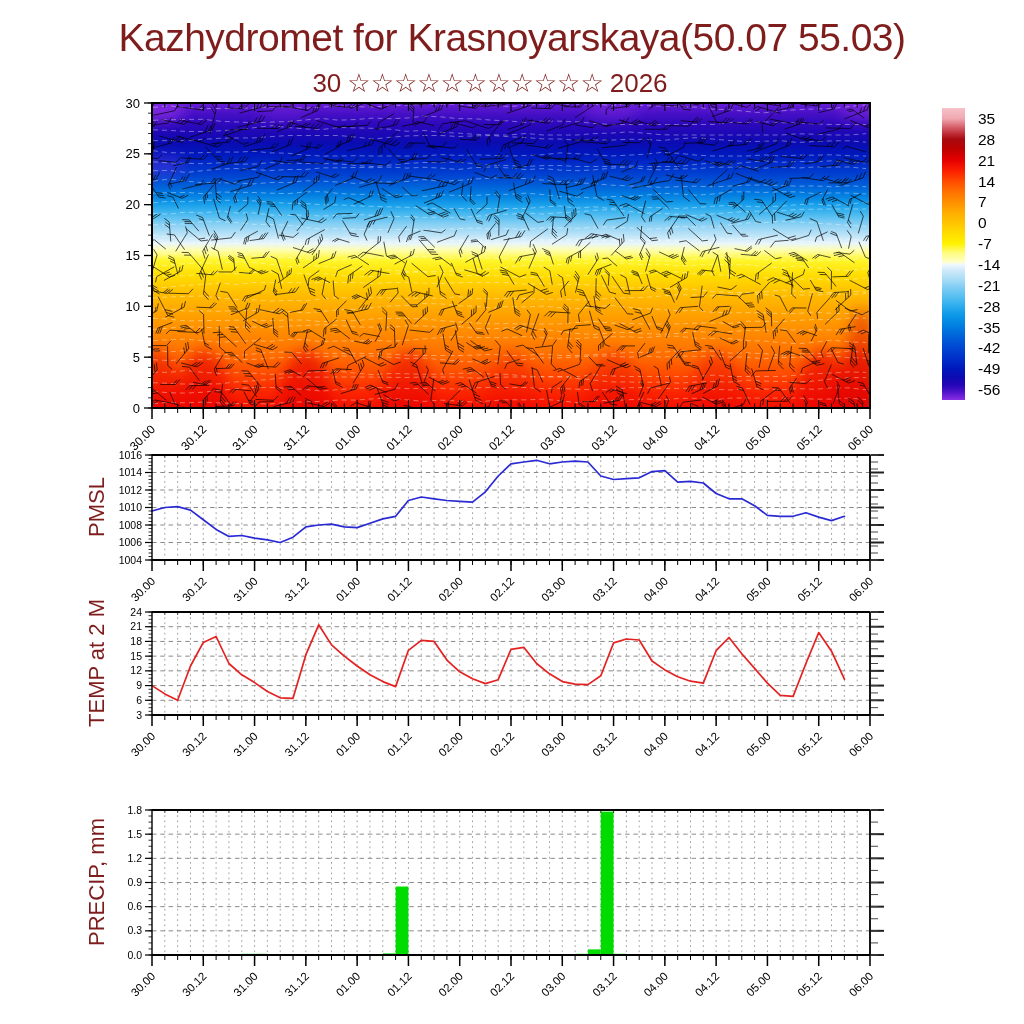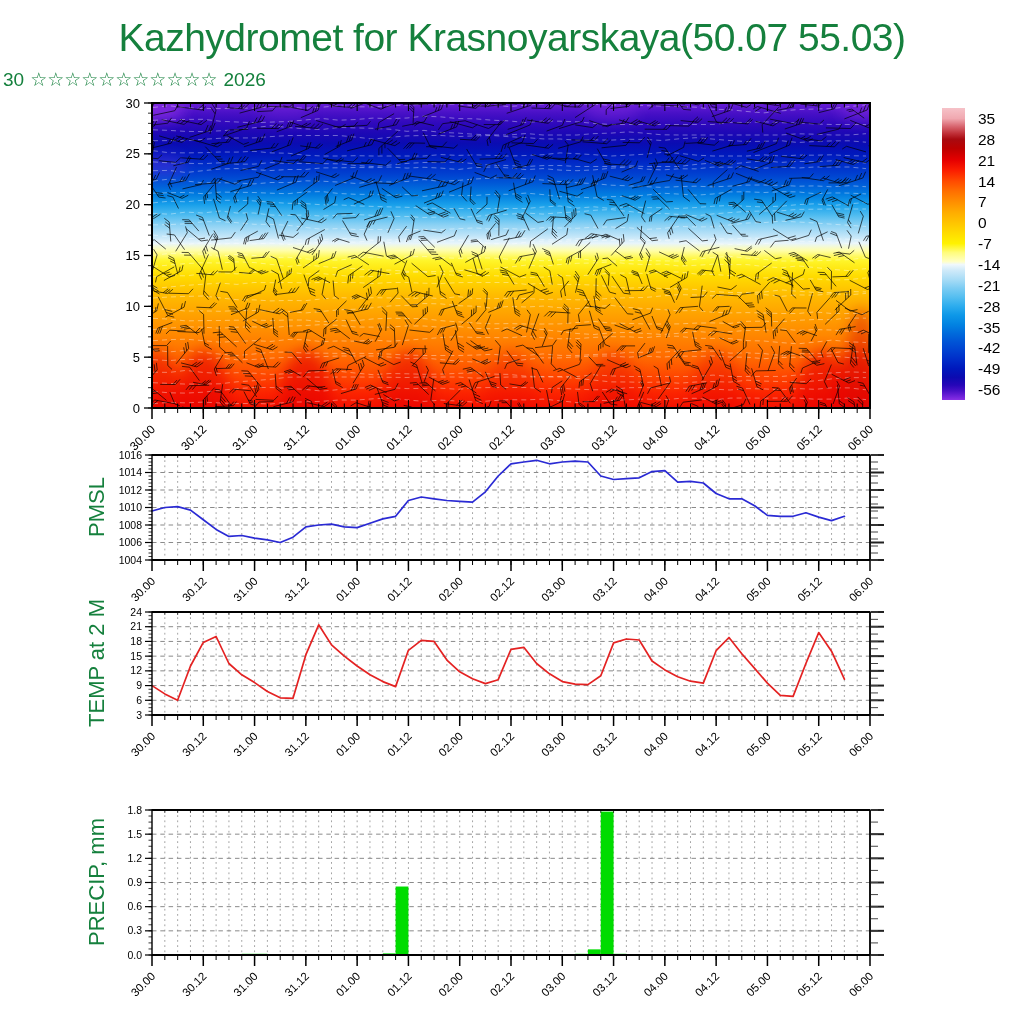--- a/index.html
+++ b/index.html
@@ -1,21 +1,21 @@
 <!DOCTYPE html>
 <html><head>
 <meta charset="utf-8">
 <style>
   html,body{margin:0;padding:0;background:#fff;}
   .page{position:relative;width:1024px;height:1024px;background:#ffffff;overflow:hidden;
-        font-family:"Liberation Sans",sans-serif;color:#15803d;}
+        font-family:"Liberation Sans",sans-serif;color:#7f1d1d;}
   .title{position:absolute;top:16px;left:0;width:1024px;text-align:center;
          font-size:39px;font-weight:400;letter-spacing:-0.5px;white-space:nowrap;}
-  .subtitle{position:absolute;top:68px;left:0;width:980px;
-            font-size:19px;font-weight:400;white-space:nowrap;}
+  .subtitle{position:absolute;top:68px;left:0;width:980px;text-align:center;
+            font-size:26px;font-weight:400;white-space:nowrap;}
   .subtitle span{padding:0 3px;}
   .vlabel{position:absolute;left:97px;transform:translate(-50%,-50%) rotate(-90deg);
           transform-origin:center;font-size:22px;white-space:nowrap;}
   svg{position:absolute;left:0;pointer-events:none;}
   #main-svg{top:95px;}
   #pmsl-svg{top:448px;}
   #temp-svg{top:605px;}
   #precip-svg{top:803px;}
 </style>
 </head>

